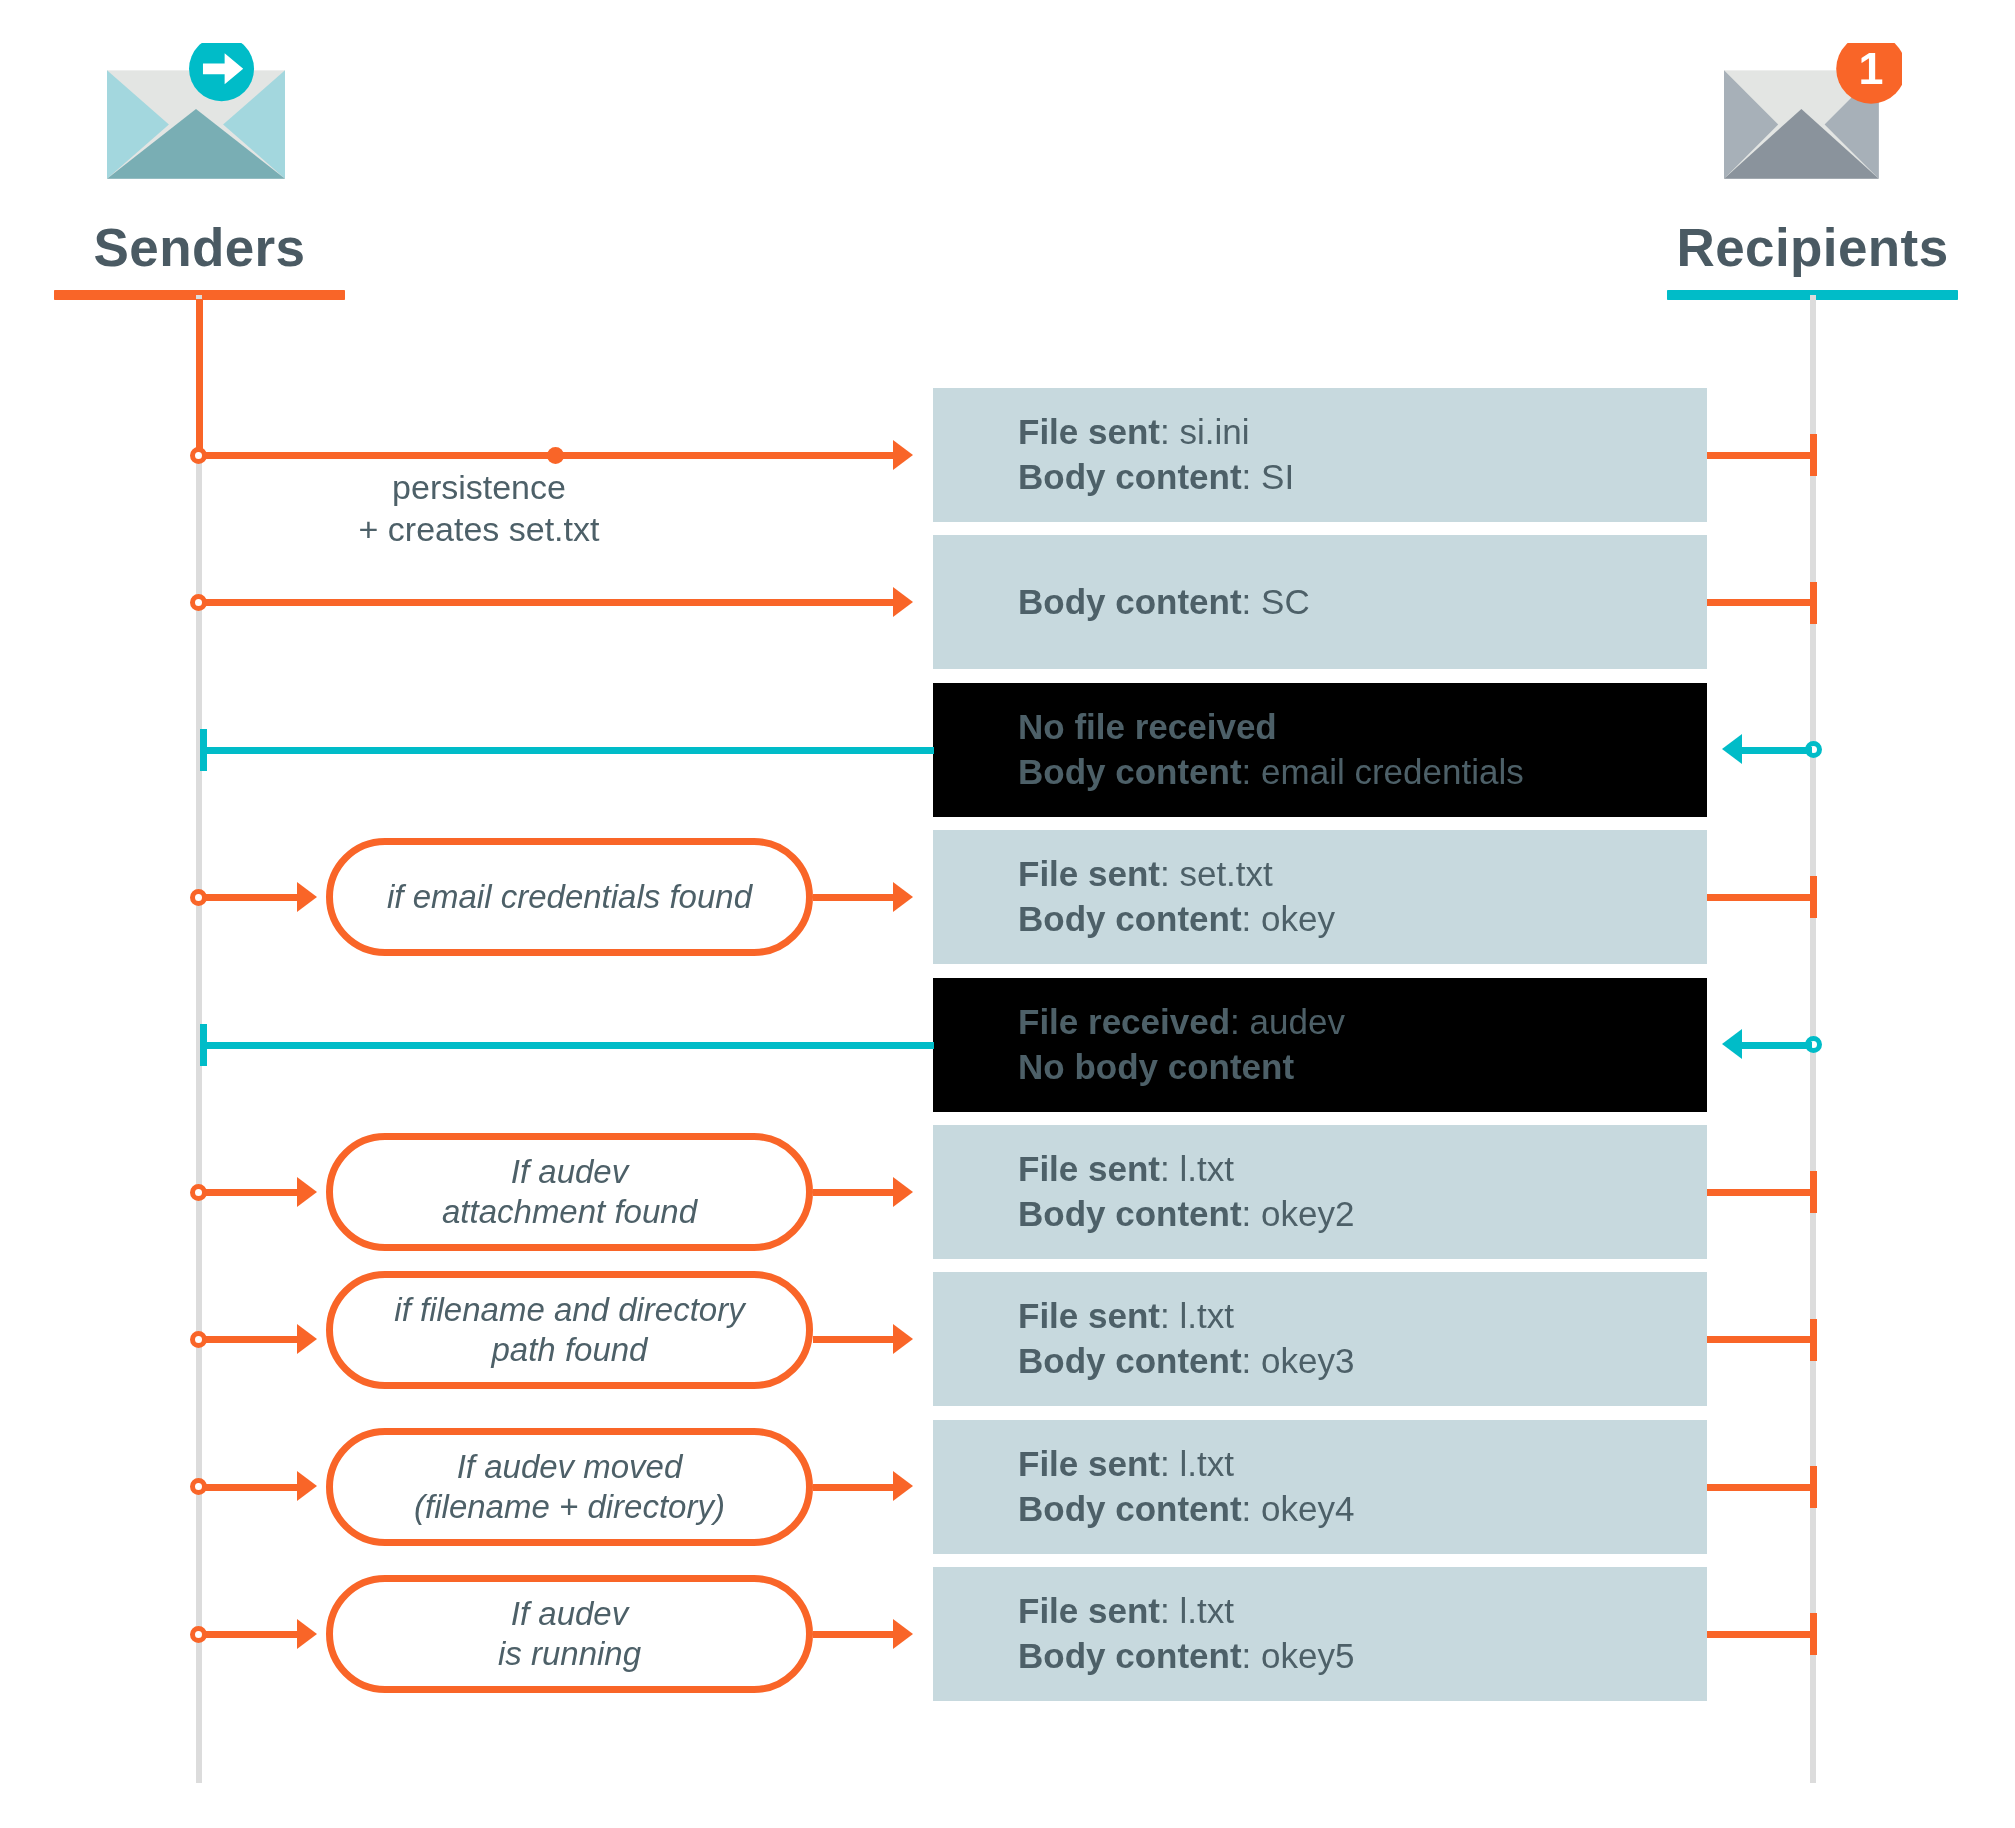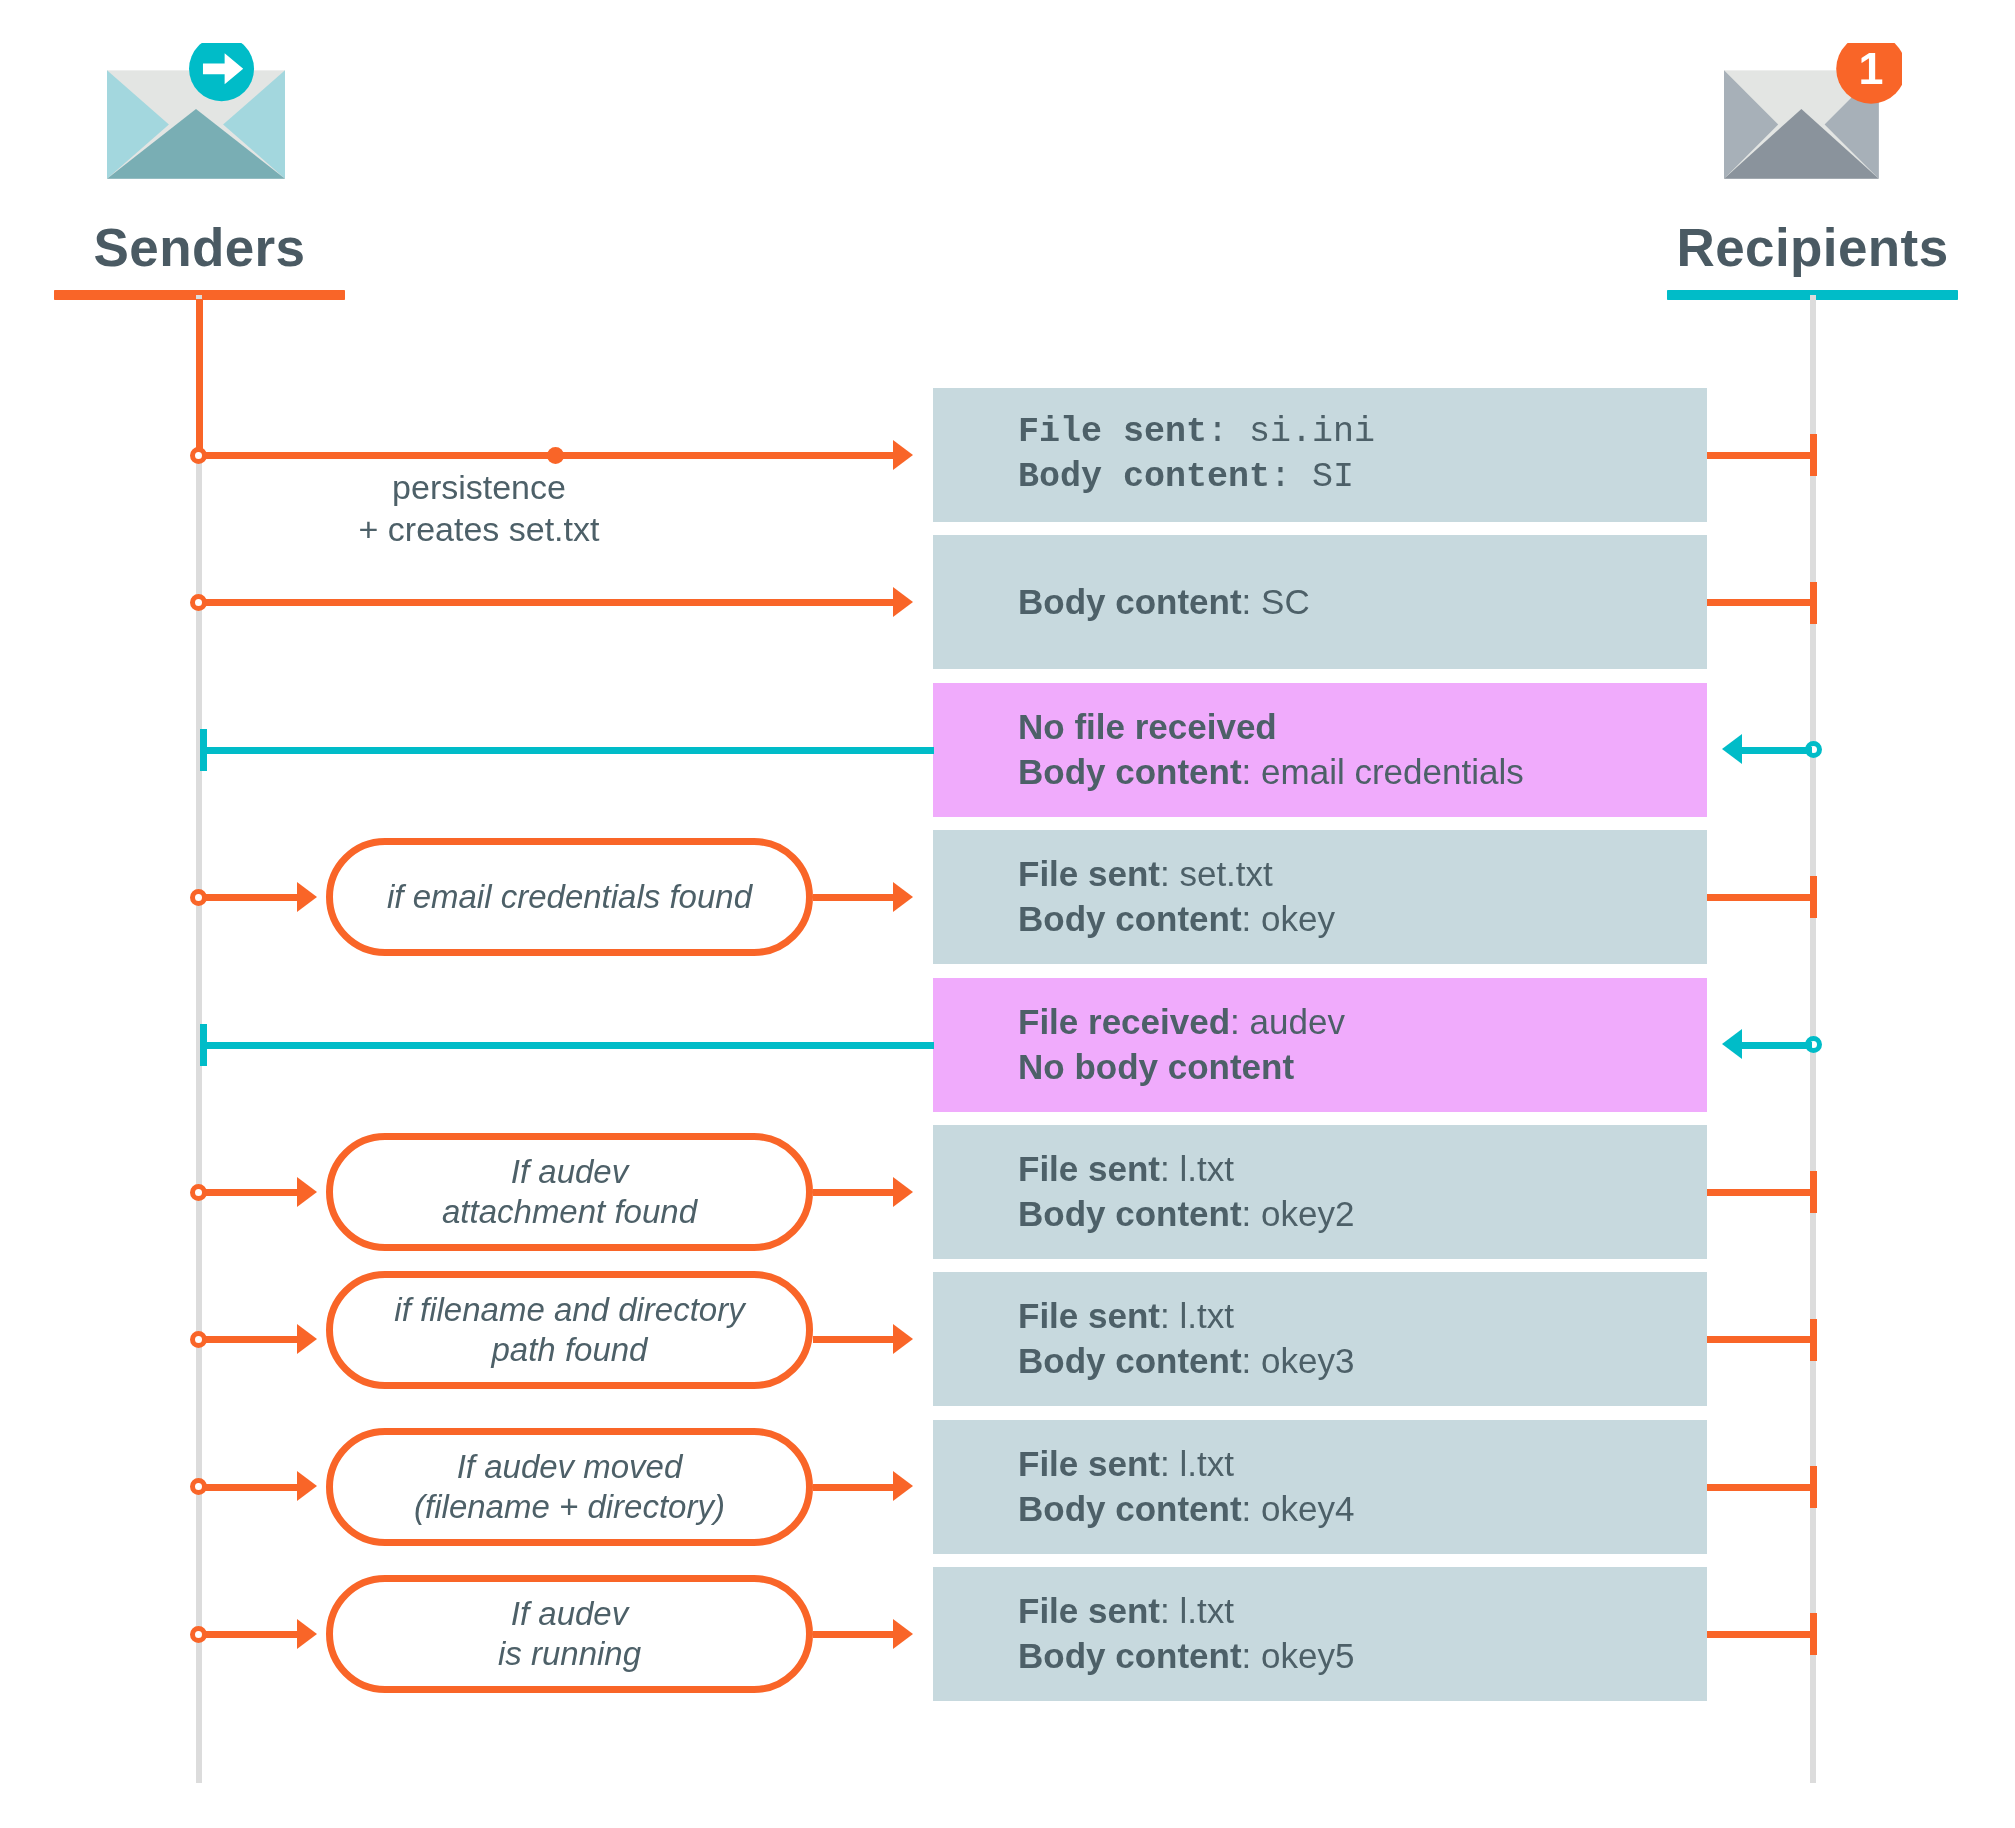--- a/index.html
+++ b/index.html
@@ -26,21 +26,21 @@
   .env-wrap{position:absolute;}
   #sender-env{left:107px;top:43px;width:178px;height:136px;}
   #recipient-env{left:1724px;top:43px;width:178px;height:136px;}
   .env-svg{display:block;width:100%;height:100%;}
 
   
   .msg-box{position:absolute;left:933px;width:774px;height:134px;
            display:flex;flex-direction:column;justify-content:center;
            box-sizing:border-box;padding-left:85px;}
   .msg-box.blue{background:#c7d9de;}
-  .msg-box.grey{background:#f0abfc;}
+  .msg-box.grey{background:#000000;}
   .msg-line{font-size:35px;color:#4d6068;line-height:1.28;white-space:nowrap;}
   .msg-line b{font-weight:bold;}
   .msg-line span{font-weight:normal;}
 
   
   .pill{position:absolute;left:326px;width:487px;height:118px;
         border:7px solid #f96528;border-radius:62px;background:#ffffff;
         display:flex;align-items:center;justify-content:center;
         box-sizing:border-box;}
   .pill-text{font-size:33px;font-style:italic;color:#4d6068;
@@ -109,21 +109,21 @@
   <div class="actor-label">Recipients</div>
   <div class="actor-bar"></div>
 </div>
 
 <div class="lifeline" id="sender-lifeline"></div>
 <div class="lifeline" id="recipient-lifeline"></div>
 
 <div class="vline" style="left:196px;top:299px;height:155px;"></div>
 
 <div id="messages-layer">
-    <div class="msg-box blue" style="top: 388px; font-family: Liberation Mono, monospace;">
+    <div class="msg-box blue" style="top: 388px;">
       <div class="msg-line"><b>File sent</b><span>: si.ini</span></div>
       <div class="msg-line"><b>Body content</b><span>: SI</span></div>
     </div>
     <div class="node" style="left: 190px; top: 447px;"></div>
     <div class="hline" style="left: 202px; top: 452px; width: 693px;"></div>
     <div class="arrow-r" style="left: 893px; top: 440px;"></div>
     <div class="dot" style="left: 547px; top: 447px;"></div>
     <div class="hline" style="left: 1707px; top: 452px; width: 106px;"></div>
     <div class="tbar" style="left: 1810px; top: 434px;"></div>
     <div class="msg-box blue" style="top: 535px;">

